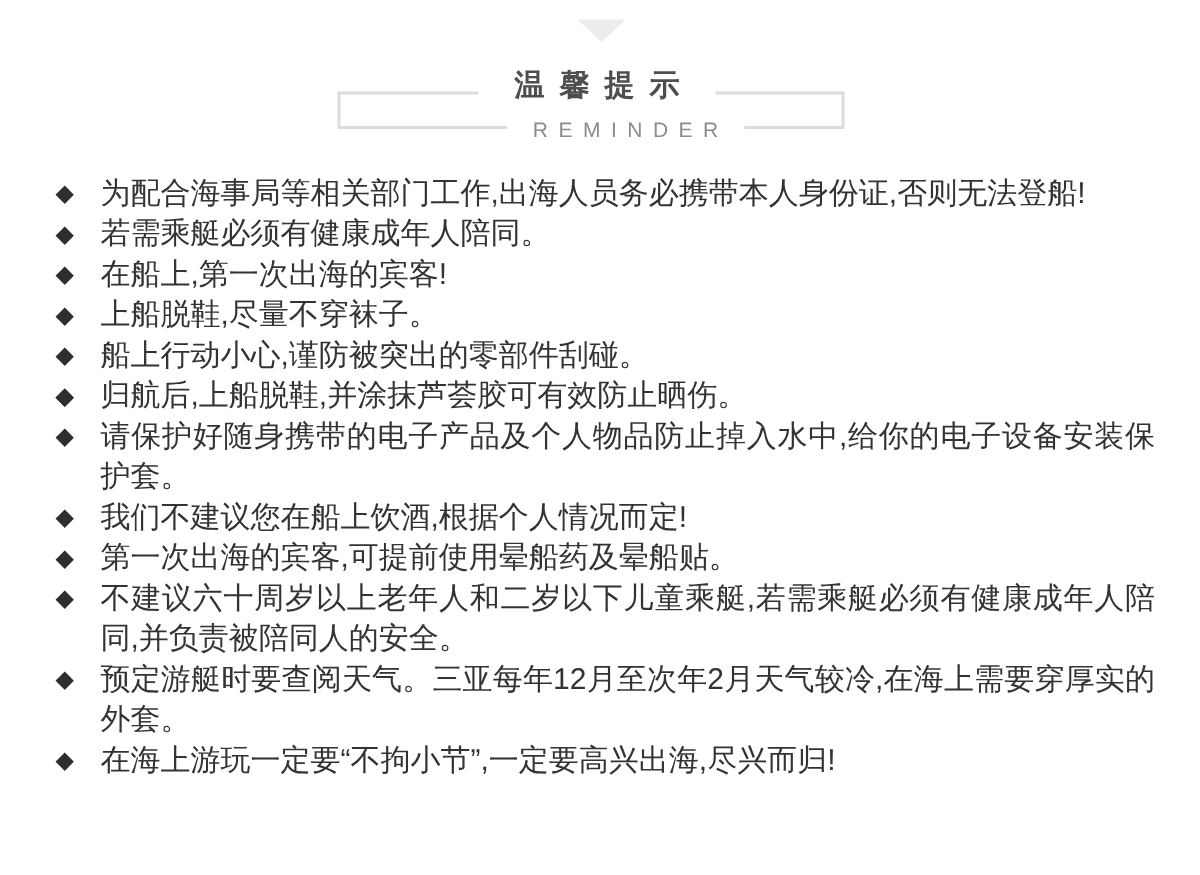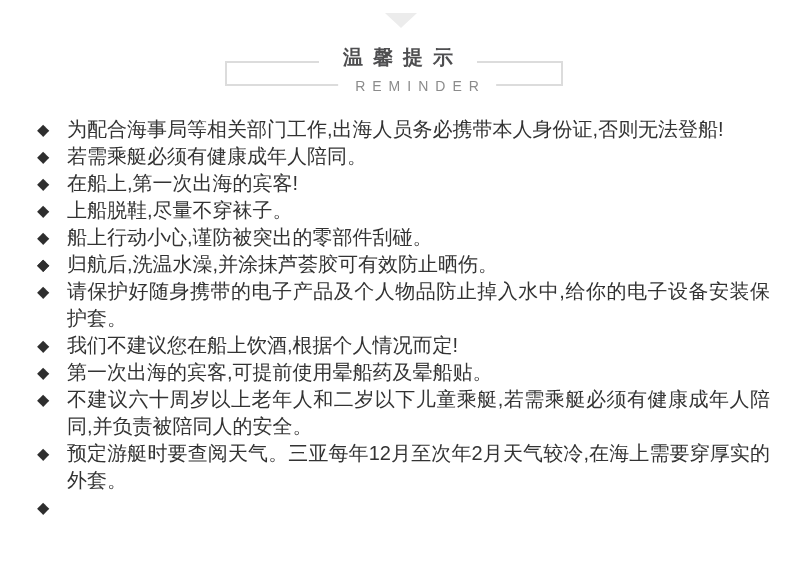--- a/index.html
+++ b/index.html
@@ -88,22 +88,22 @@
     <div class="subtitle">REMINDER</div>
   </div>
 
   <ul class="tips">
       <li><span class="bullet">◆</span><span>为配合海事局等相关部门工作,出海人员务必携带本人身份证,否则无法登船!</span></li>
       <li><span class="bullet">◆</span><span>若需乘艇必须有健康成年人陪同。</span></li>
       <li><span class="bullet">◆</span><span>在船上,第一次出海的宾客!</span></li>
       <li><span class="bullet">◆</span><span>上船脱鞋,尽量不穿袜子。</span></li>
       <li><span class="bullet">◆</span><span>船上行动小心,谨防被突出的零部件刮碰。</span></li>
       <li><span class="bullet">◆</span></li>
-      <li><span class="bullet">◆</span><span>归航后,洗温水澡,并涂抹芦荟胶可有效防止晒伤。</span></li>
+      <li><span class="bullet">◆</span><span>归航后,上船脱鞋,并涂抹芦荟胶可有效防止晒伤。</span></li>
       <li><span class="bullet">◆</span><span>请保护好随身携带的电子产品及个人物品防止掉入水中,给你的电子设备安装保护套。</span></li>
       <li><span class="bullet">◆</span><span>我们不建议您在船上饮酒,根据个人情况而定!</span></li>
       <li><span class="bullet">◆</span><span>第一次出海的宾客,可提前使用晕船药及晕船贴。</span></li>
       <li><span class="bullet">◆</span><span>不建议六十周岁以上老年人和二岁以下儿童乘艇,若需乘艇必须有健康成年人陪同,并负责被陪同人的安全。</span></li>
       <li><span class="bullet">◆</span><span>预定游艇时要查阅天气。三亚每年12月至次年2月天气较冷,在海上需要穿厚实的外套。</span></li>
-      <li><span class="bullet">◆</span></li>
+      <li><span class="bullet">◆</span><span>在海上游玩一定要“不拘小节”,一定要高兴出海,尽兴而归!</span></li>
     </ul>
 
 </div>
 
 </body></html>

